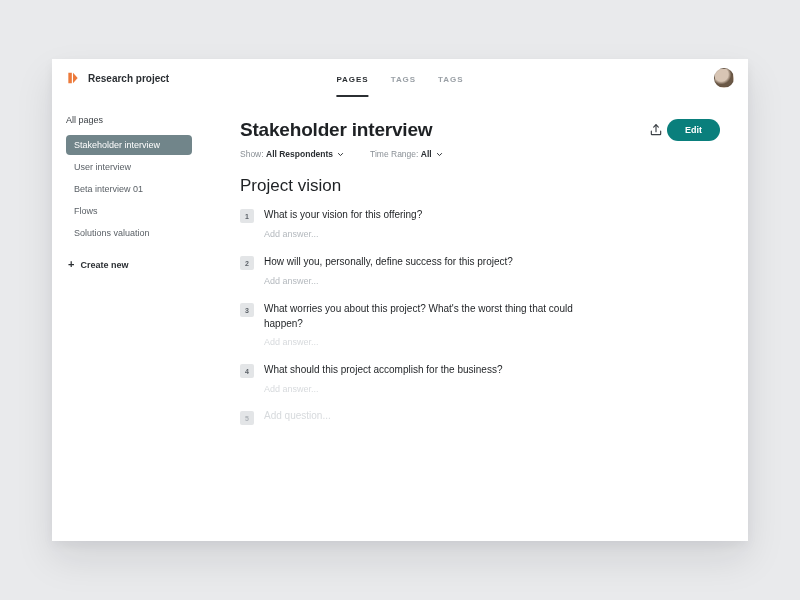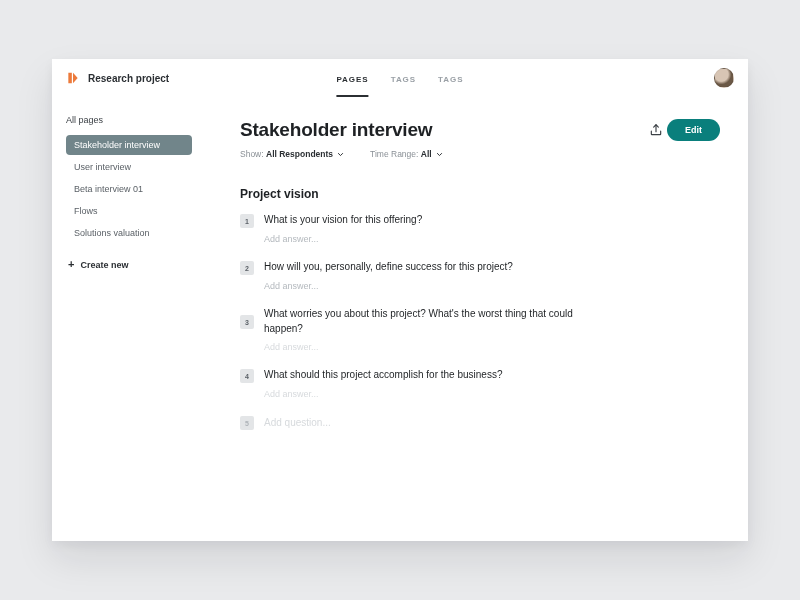--- a/index.html
+++ b/index.html
@@ -147,29 +147,29 @@
     color: #2b2f33; font-weight: 600;
     display: inline-flex; align-items: center; gap: 4px;
     cursor: pointer;
   }
   .chev {
     width: 7px; height: 7px;
     display: inline-block;
   }
 
   .section-title {
-    font-size: 12px;
-    font-weight: 700;
-    margin-top: 28px;
+    font-size: 17px;
+    font-weight: 400;
+    margin-top: 17px;
     margin-bottom: 12px;
     color: #1e2124;
   }
 
   .qrow {
-    display: flex; align-items: center; gap: 10px;
+    display: flex; align-items: flex-start; gap: 10px;
     margin-bottom: 6px;
   }
   .num {
     width: 14px; height: 14px;
     background: #e3e5e7;
     color: #5b6167;
     font-size: 7px;
     font-weight: 600;
     border-radius: 2px;
     display: flex; align-items: center; justify-content: center;

